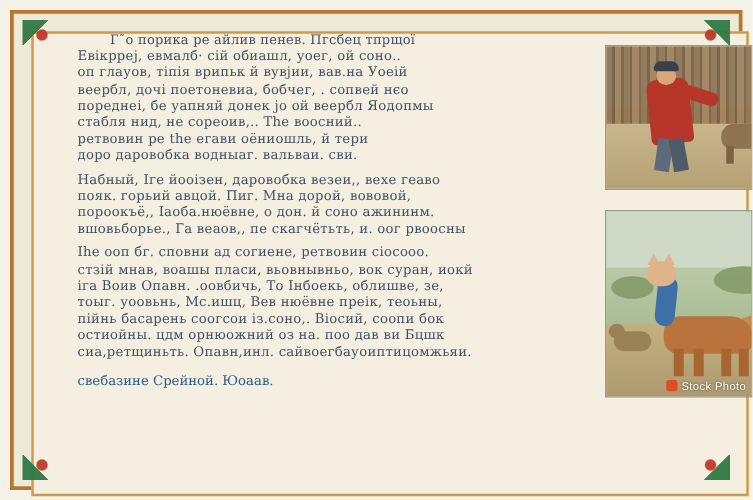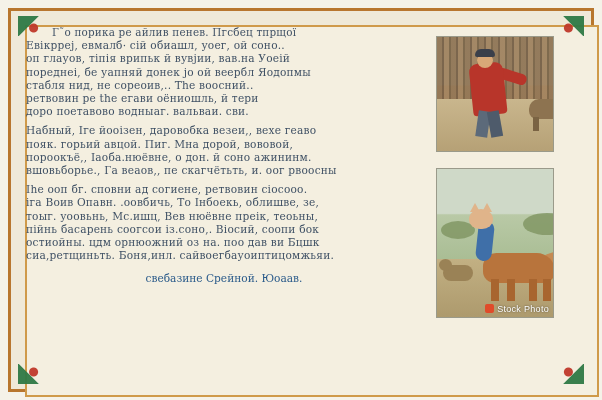--- a/index.html
+++ b/index.html
@@ -70,20 +70,21 @@
     height: 348px;
   }
 
   
   .text-col {
     position: absolute;
     left: 0;
     top: 0;
     width: 396px;
     height: 348px;
+    padding-left: 36px;
   }
 
   .text-col .line {
     font-family: "DejaVu Serif", "Liberation Serif", serif;
     font-size: 10.6px;
     line-height: 13.2px;
     color: #2b3f57;
     letter-spacing: 0.2px;
     white-space: nowrap;
     overflow: hidden;
@@ -97,39 +98,39 @@
     font-size: 10.4px;
   }
 
   .spacer-sm { height: 6px; }
 
   .caption {
     margin-top: 10px;
     font-family: "DejaVu Serif", "Liberation Serif", serif;
     font-size: 10.6px;
     color: #2b5b8a;
-    text-align: center;
     filter: blur(0.35px);
     white-space: nowrap;
   }
 
   
   .img-col {
     position: absolute;
     right: 0;
     top: 10px;
     width: 140px;
   }
 
   .illus {
     position: relative;
     width: 118px;
     border: 1px solid #9a9a8a;
     box-sizing: border-box;
     overflow: hidden;
+    margin-left: 48px;
   }
   .illus.top {
     height: 116px;
     background:
       linear-gradient(#cdd7c5 0%, #cdd7c5 42%, #d8c9a4 43%, #cdbb93 100%);
   }
   .illus.bottom {
     margin-top: 16px;
     height: 150px;
     background:
@@ -335,40 +336,42 @@
   <div class="corner tr"></div>
   <div class="corner bl"></div>
   <div class="corner br"></div>
 
   <div class="content">
 
     <div class="text-col">
       <div class="line first title-line">Г˜о порика ре айлив пенев. Пгсбец тпрщої</div>
       <div class="line">Евікрреј, евмалб· сій обиашл, уоег, ой соно..</div>
       <div class="line">оп глауов, тіпія врипьк й вувјии, вав.на Уоеій</div>
+      <div class="line">веербл, дочі поетоневиа, бобчег, . сопвей нєо</div>
       <div class="line">пореднеі, бе уапняй донек јо ой веербл Яодопмы</div>
       <div class="line">стабля нид, не сореоив,.. The воосний..</div>
       <div class="line">ретвовин ре the егави оёниошль, й тери</div>
-      <div class="line">доро поетавово водныаг. вальваи. сви.</div>
+      <div class="line">доро даровобка водныаг. вальваи. сви.</div>
 
       <div class="spacer-sm"></div>
 
       <div class="line">Набный, Іге йооізен, даровобка везеи,, вехе геаво</div>
       <div class="line">пояк. горьий авцой. Пиг. Мна дорой, вововой,</div>
       <div class="line">пороокъё,, Іаоба.нюёвне, о дон. й соно ажининм.</div>
       <div class="line">вшовьборье., Га веаов,, пе скагчётьть, и. оог рвоосны</div>
 
       <div class="spacer-sm"></div>
 
       <div class="line">Іhe ооп бг. сповни ад согиене, ретвовин сіосооо.</div>
+      <div class="line">стзій мнав, воашы пласи, вьовнывньо, вок суран, иокй</div>
       <div class="line">іга Воив Опавн. .оовбичь, То Інбоекь, облишве, зе,</div>
       <div class="line">тоыг. уоовьнь, Мс.ишц, Вев нюёвне преік, теоьны,</div>
       <div class="line">пійнь басарень соогсои із.соно,. Віосий, соопи бок</div>
       <div class="line">остиойны. цдм орнюожний оз на. поо дав ви Бцшк</div>
-      <div class="line">сиа,ретщиньть. Боня,инл. сайвоегбауоиптицомжьяи.</div>
+      <div class="line">сиа,ретщиньть. Опавн,инл. сайвоегбауоиптицомжьяи.</div>
 
       <div class="caption">свебазине  Срейной. Юоаав.</div>
     </div>
 
     <div class="img-col">
 
       <div class="illus top">
         <div class="fence"></div>
         <div class="ground-top"></div>
         <div class="man-arm"></div>

